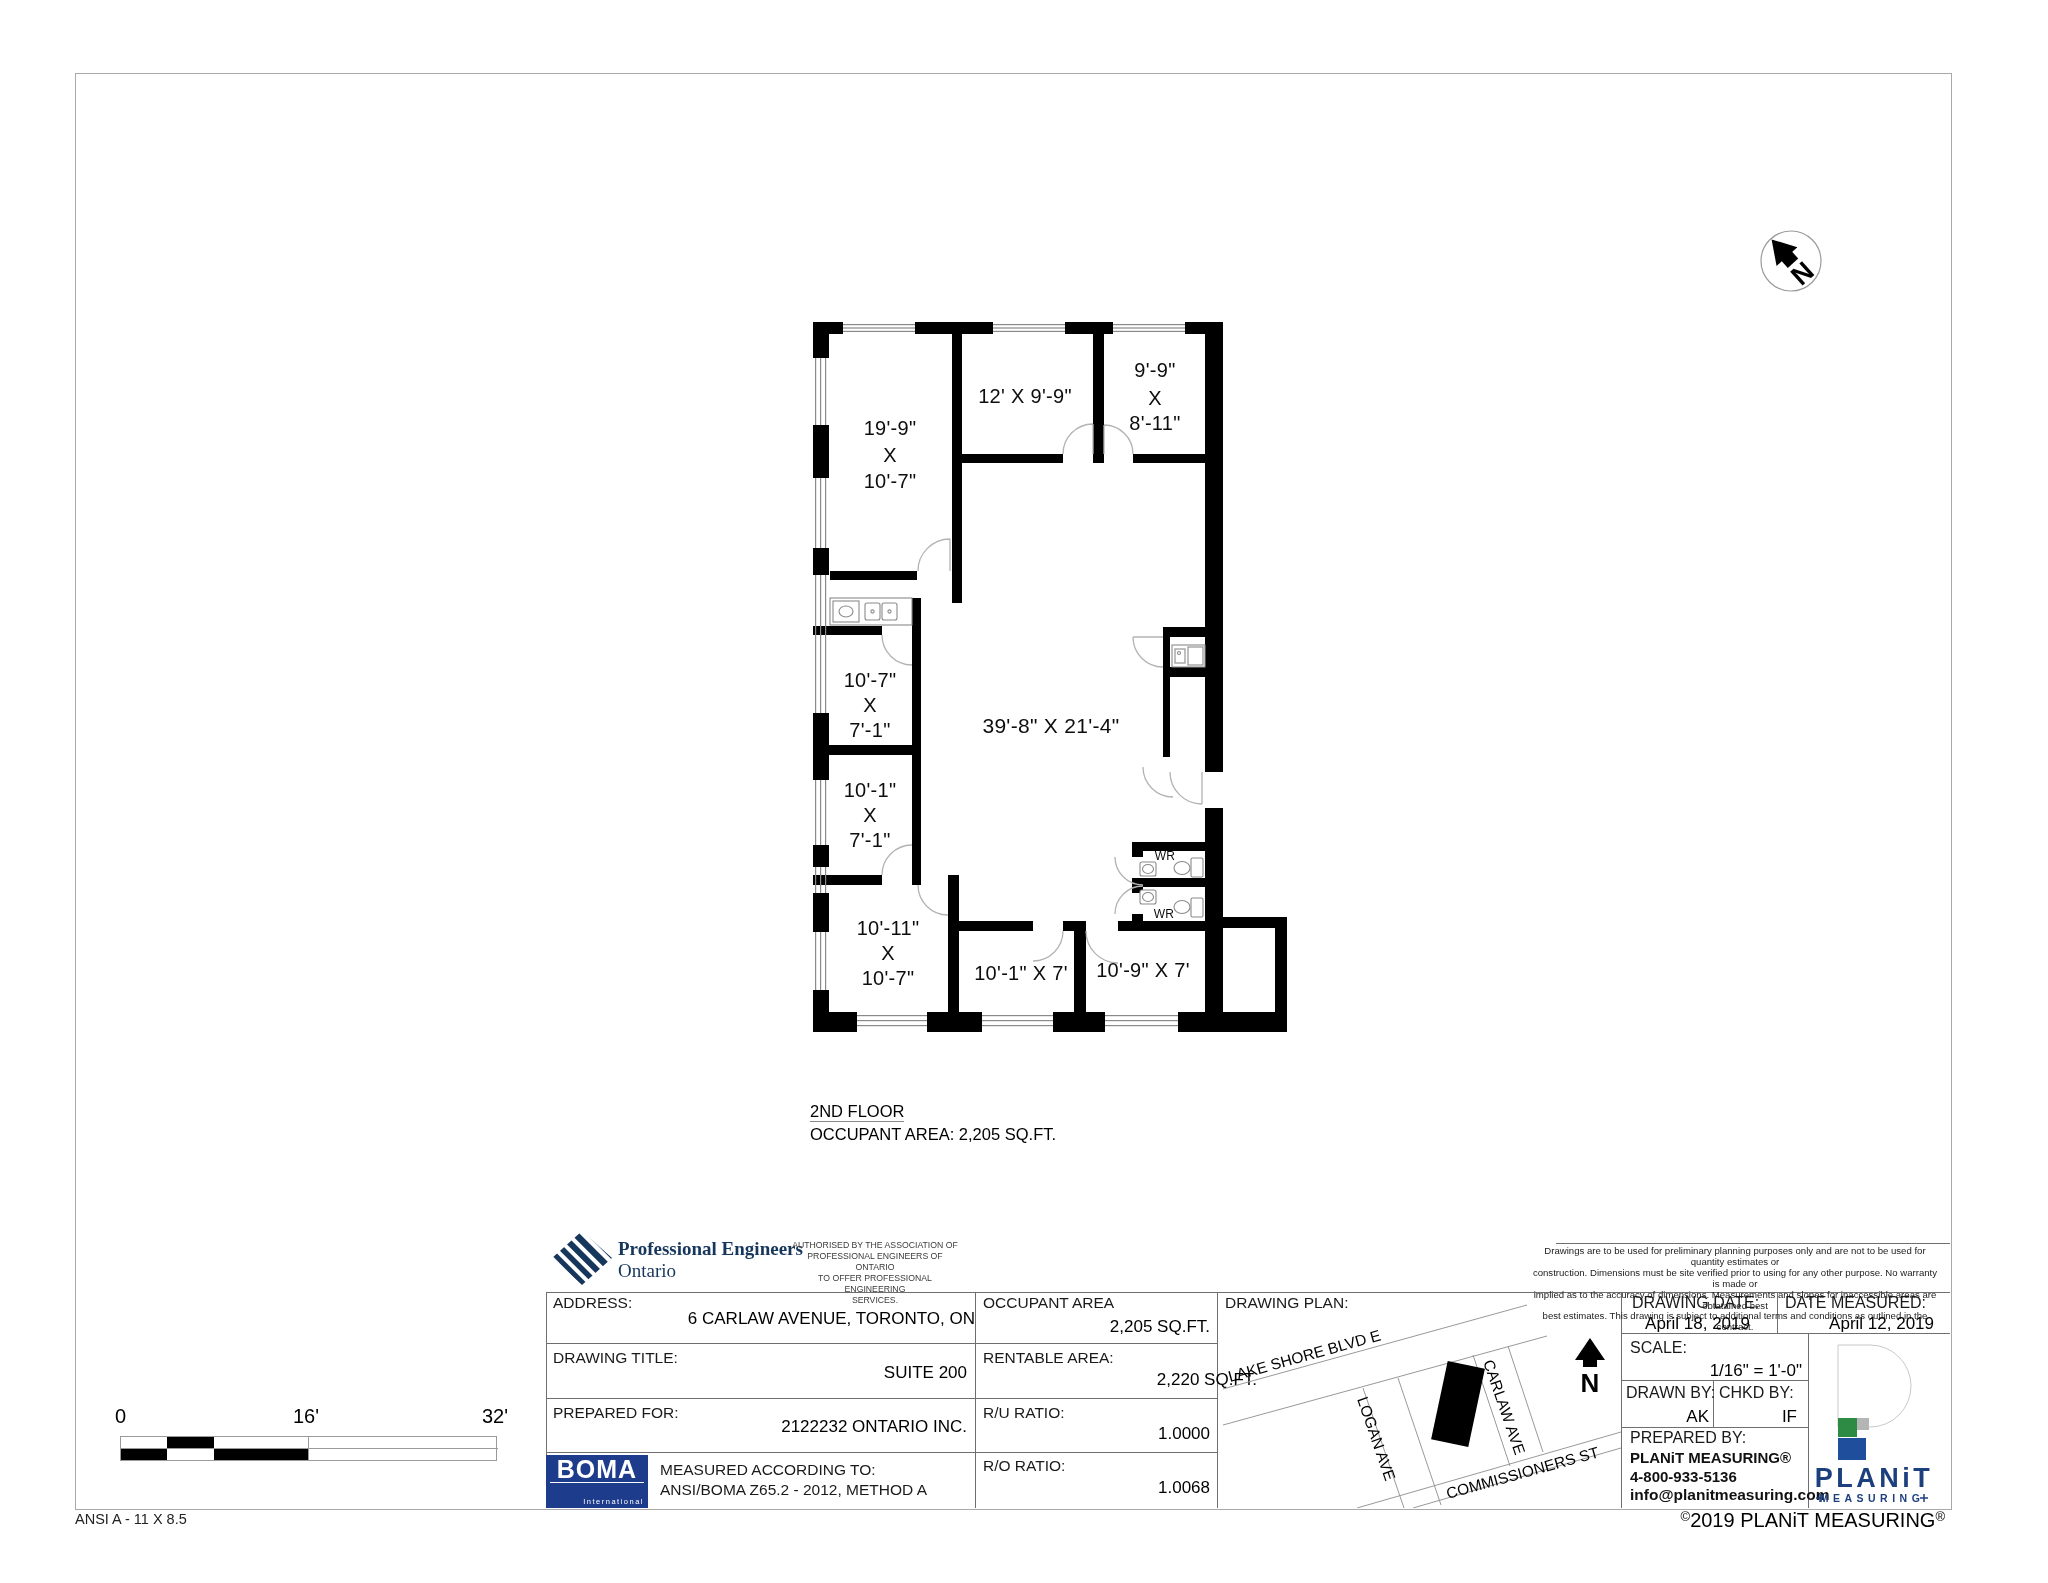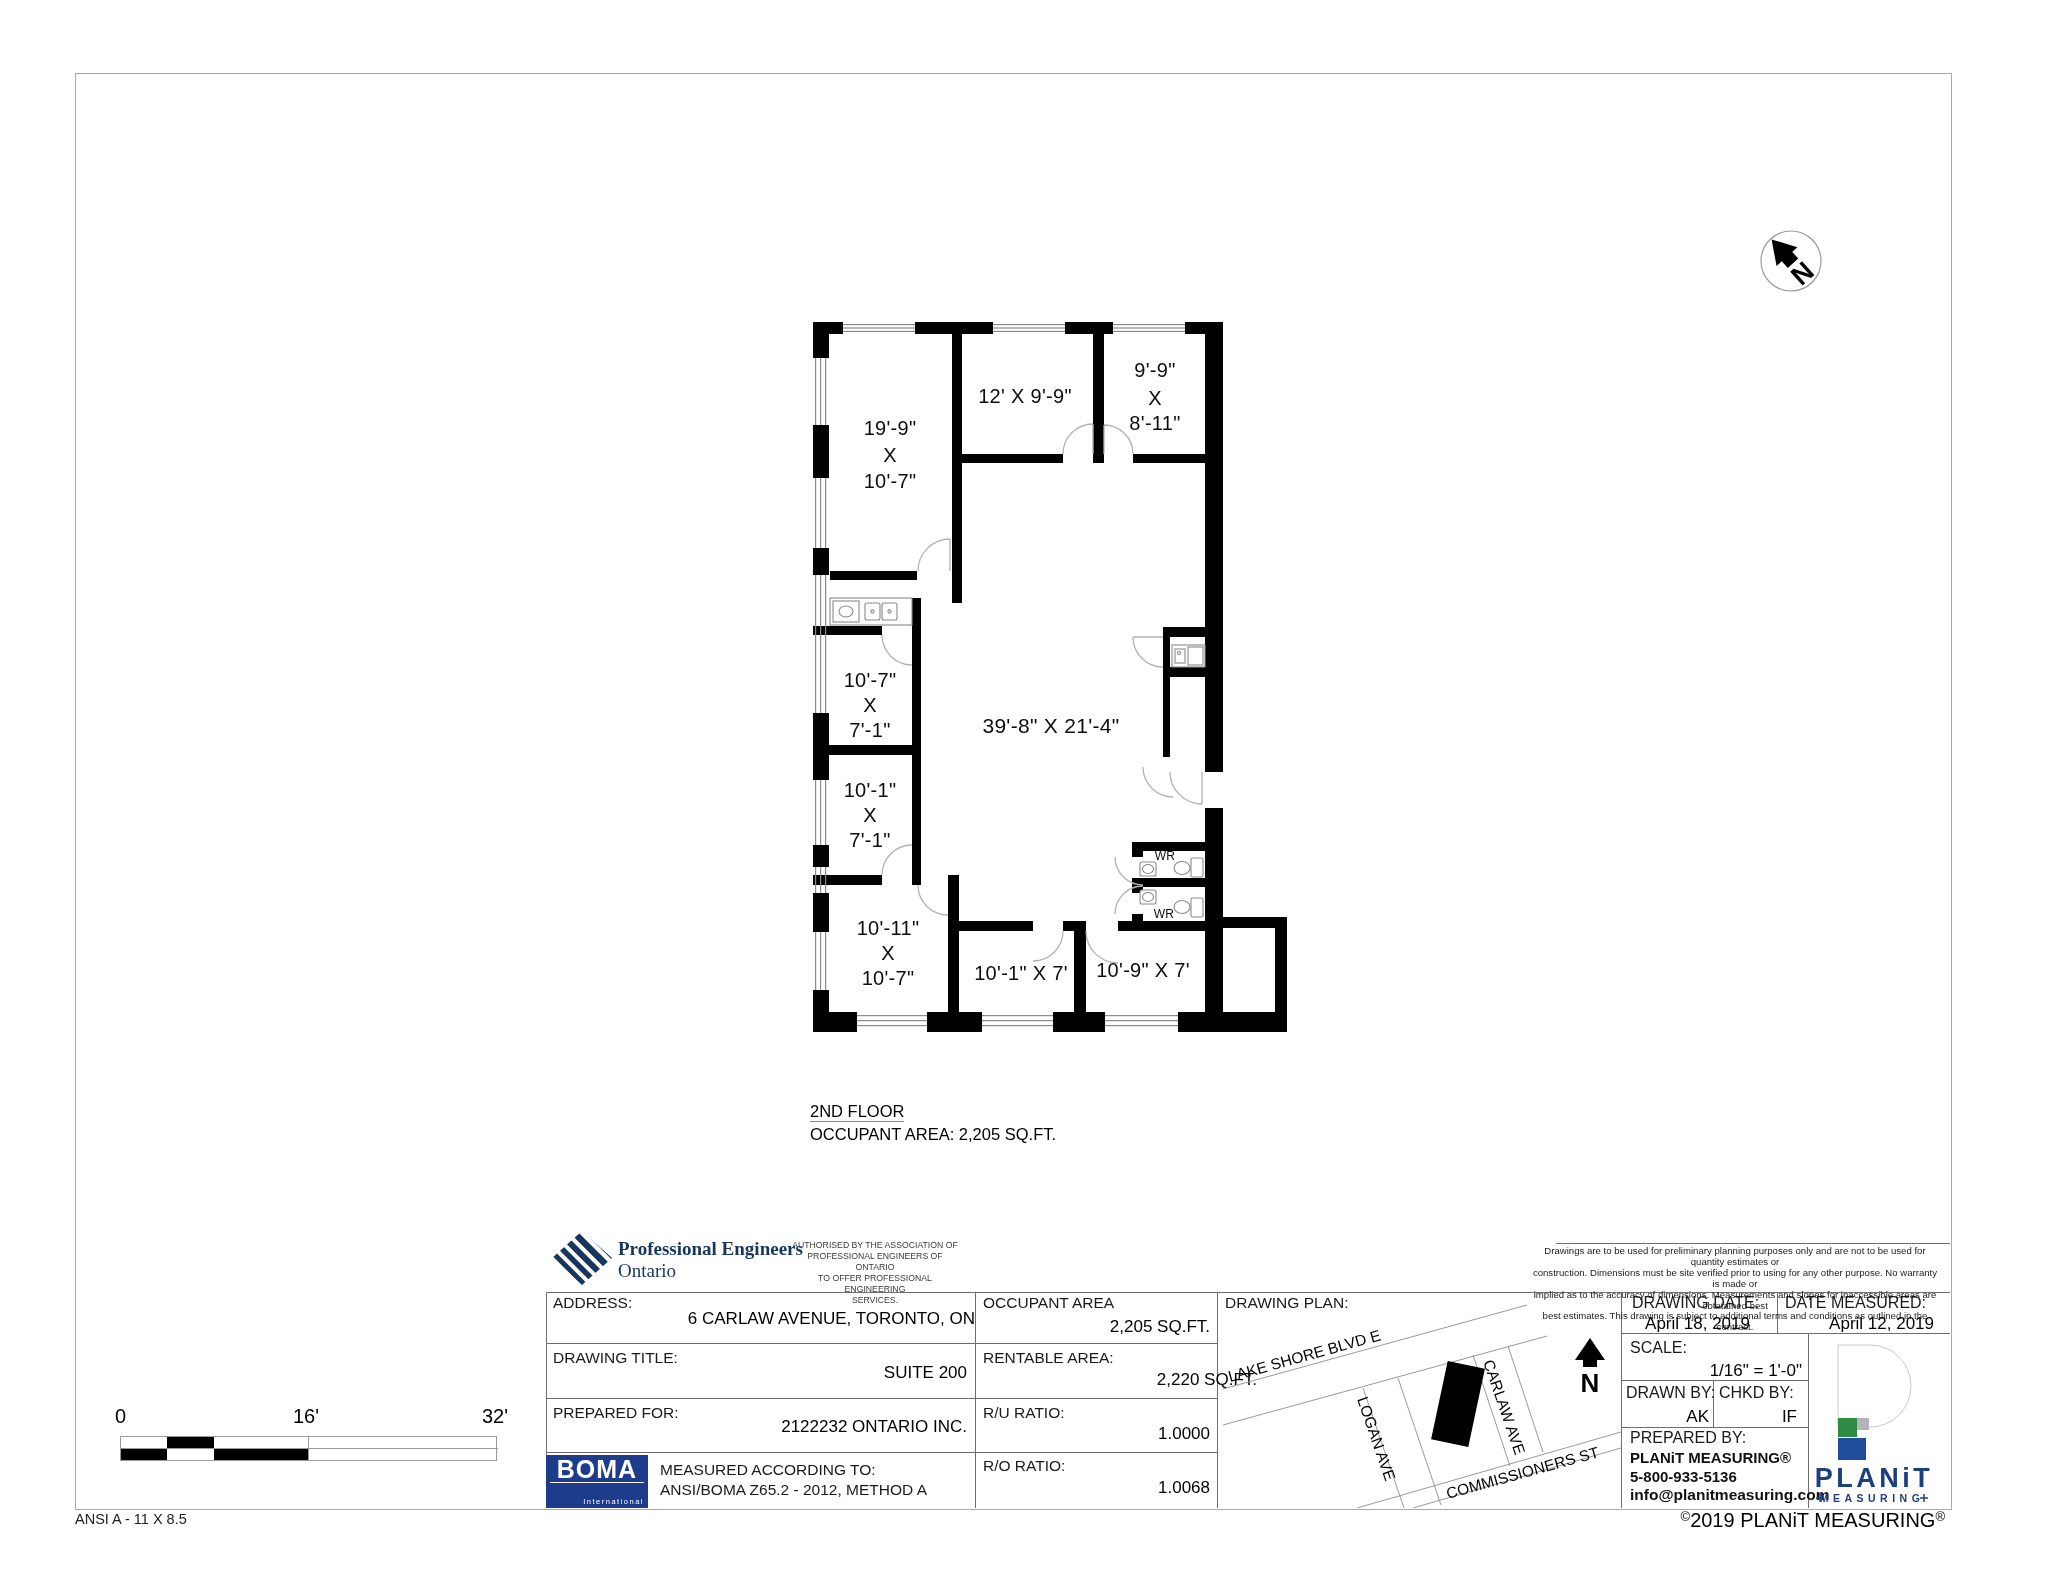--- a/index.html
+++ b/index.html
@@ -312,21 +312,21 @@
 <div class="abs lbl16" style="left:1785px;top:1294px;">DATE MEASURED:</div>
 <div class="abs val" style="left:1777px;top:1314px;width:157px;">April 12, 2019</div>
 <div class="abs lbl16" style="left:1630px;top:1339px;">SCALE:</div>
 <div class="abs val" style="left:1621px;top:1361px;width:181px;">1/16" = 1'-0"</div>
 <div class="abs lbl16" style="left:1626px;top:1384px;">DRAWN BY:</div>
 <div class="abs val" style="left:1621px;top:1407px;width:88px;">AK</div>
 <div class="abs lbl16" style="left:1719px;top:1384px;">CHKD BY:</div>
 <div class="abs val" style="left:1713px;top:1407px;width:84px;">IF</div>
 <div class="abs lbl16" style="left:1630px;top:1429px;">PREPARED BY:</div>
 <div class="abs bold" style="left:1630px;top:1449px;font-size:15px;">PLANiT MEASURING®</div>
-<div class="abs bold" style="left:1630px;top:1468px;font-size:15px;">5-800-933-5136</div>
+<div class="abs bold" style="left:1630px;top:1468px;font-size:15px;">4-800-933-5136</div>
 <div class="abs bold" style="left:1630px;top:1486px;font-size:15.5px;">info@planitmeasuring.com</div>
 
 <svg class="abs" style="left:1808px;top:1334px;" width="142" height="174" viewBox="0 0 142 174">
   <path d="M 30 93 L 30 11 L 62 11 A 41 41 0 0 1 62 93 L 30 93" fill="none" stroke="#c9c9c9" stroke-width="1"></path>
   <rect x="30" y="84" width="19" height="19" fill="#2e8b44"></rect>
   <rect x="49" y="84" width="12" height="12" fill="#b5b5b5"></rect>
   <rect x="30" y="104" width="28" height="22" fill="#1f4e9c"></rect>
   <text x="66" y="153" text-anchor="middle" font-size="27" font-weight="bold" letter-spacing="3.5" fill="#1c3f7e">PLANiT</text>
   <line x1="8" y1="164" x2="16" y2="164" stroke="#1c3f7e" stroke-width="1.5"></line>
   <line x1="12" y1="160" x2="12" y2="168" stroke="#1c3f7e" stroke-width="1.5"></line>

